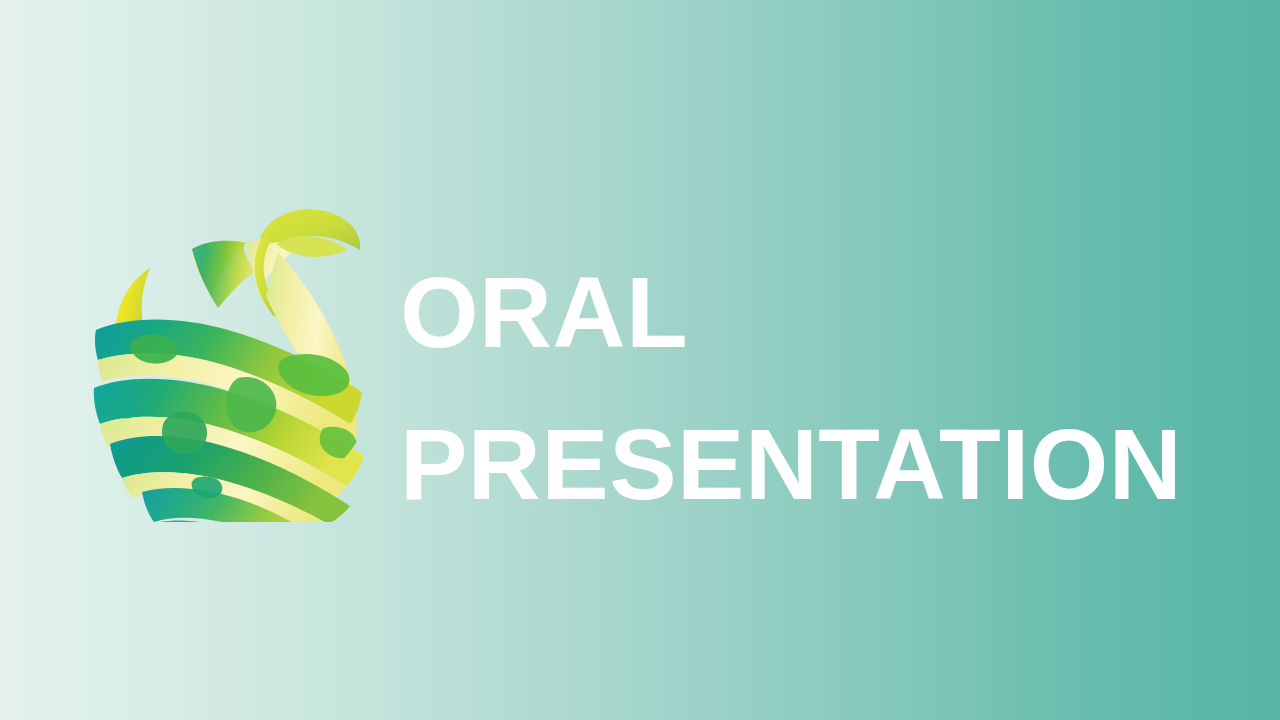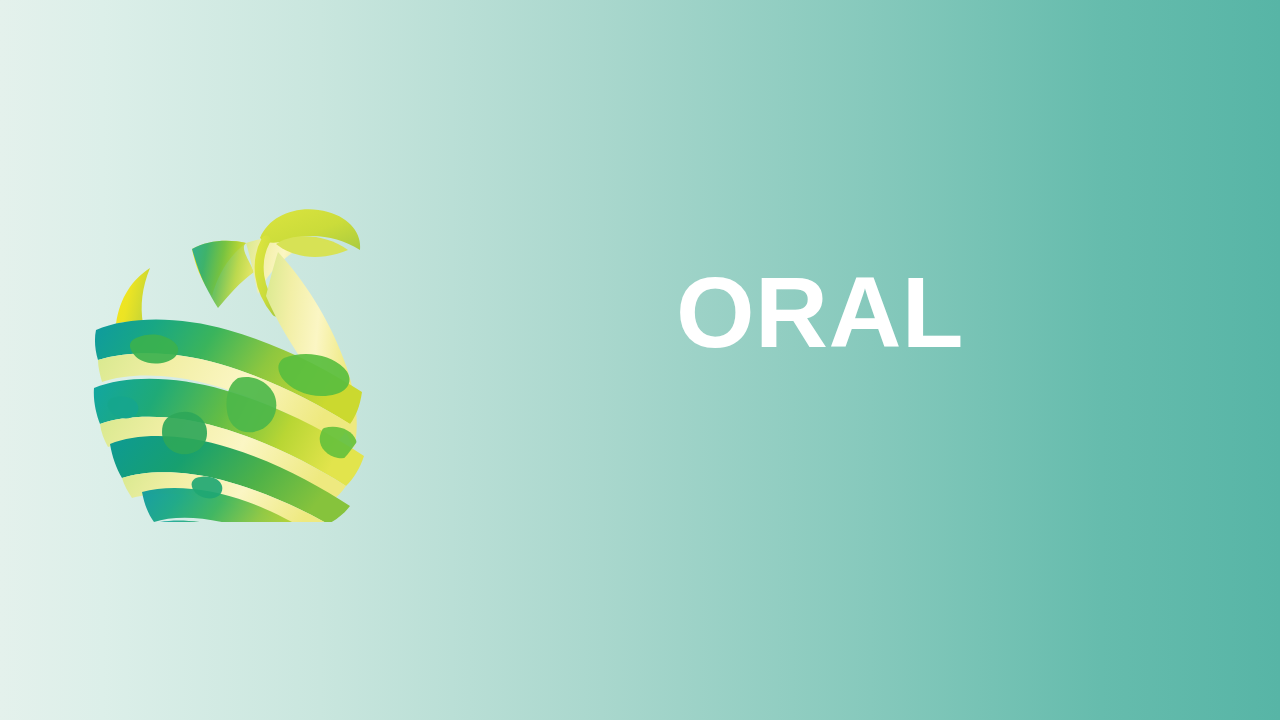--- a/index.html
+++ b/index.html
@@ -51,21 +51,20 @@
   }
   .title-line {
     color: #ffffff;
     font-family: "Liberation Sans", sans-serif;
     font-weight: bold;
     font-size: 101px;
     line-height: 152px;
     letter-spacing: 0.5px;
     white-space: nowrap;
     margin: 0;
-    text-align: center;
   }
 </style>
 </head>
 <body>
 
 <div id="slide">
 
   <div id="logo-globe">
     <svg viewBox="0 0 300 330" xmlns="http://www.w3.org/2000/svg" aria-hidden="true">
       <defs>
@@ -186,15 +185,16 @@
         <path fill="url(#gB)" d="M72 330 C94 326 124 330 152 340 C172 347 190 355 202 362
                  C196 365 188 366 180 365 C164 358 144 350 124 345
                  C104 340 86 339 74 341 C72 337 71 333 72 330 Z" opacity="0.9"></path>
 
       </g>
     </svg>
   </div>
 
   <div id="title-block">
     <div class="title-line">ORAL</div>
+    <div class="title-line">PRESENTATION</div>
   </div>
 
 </div>
 
 </body></html>

